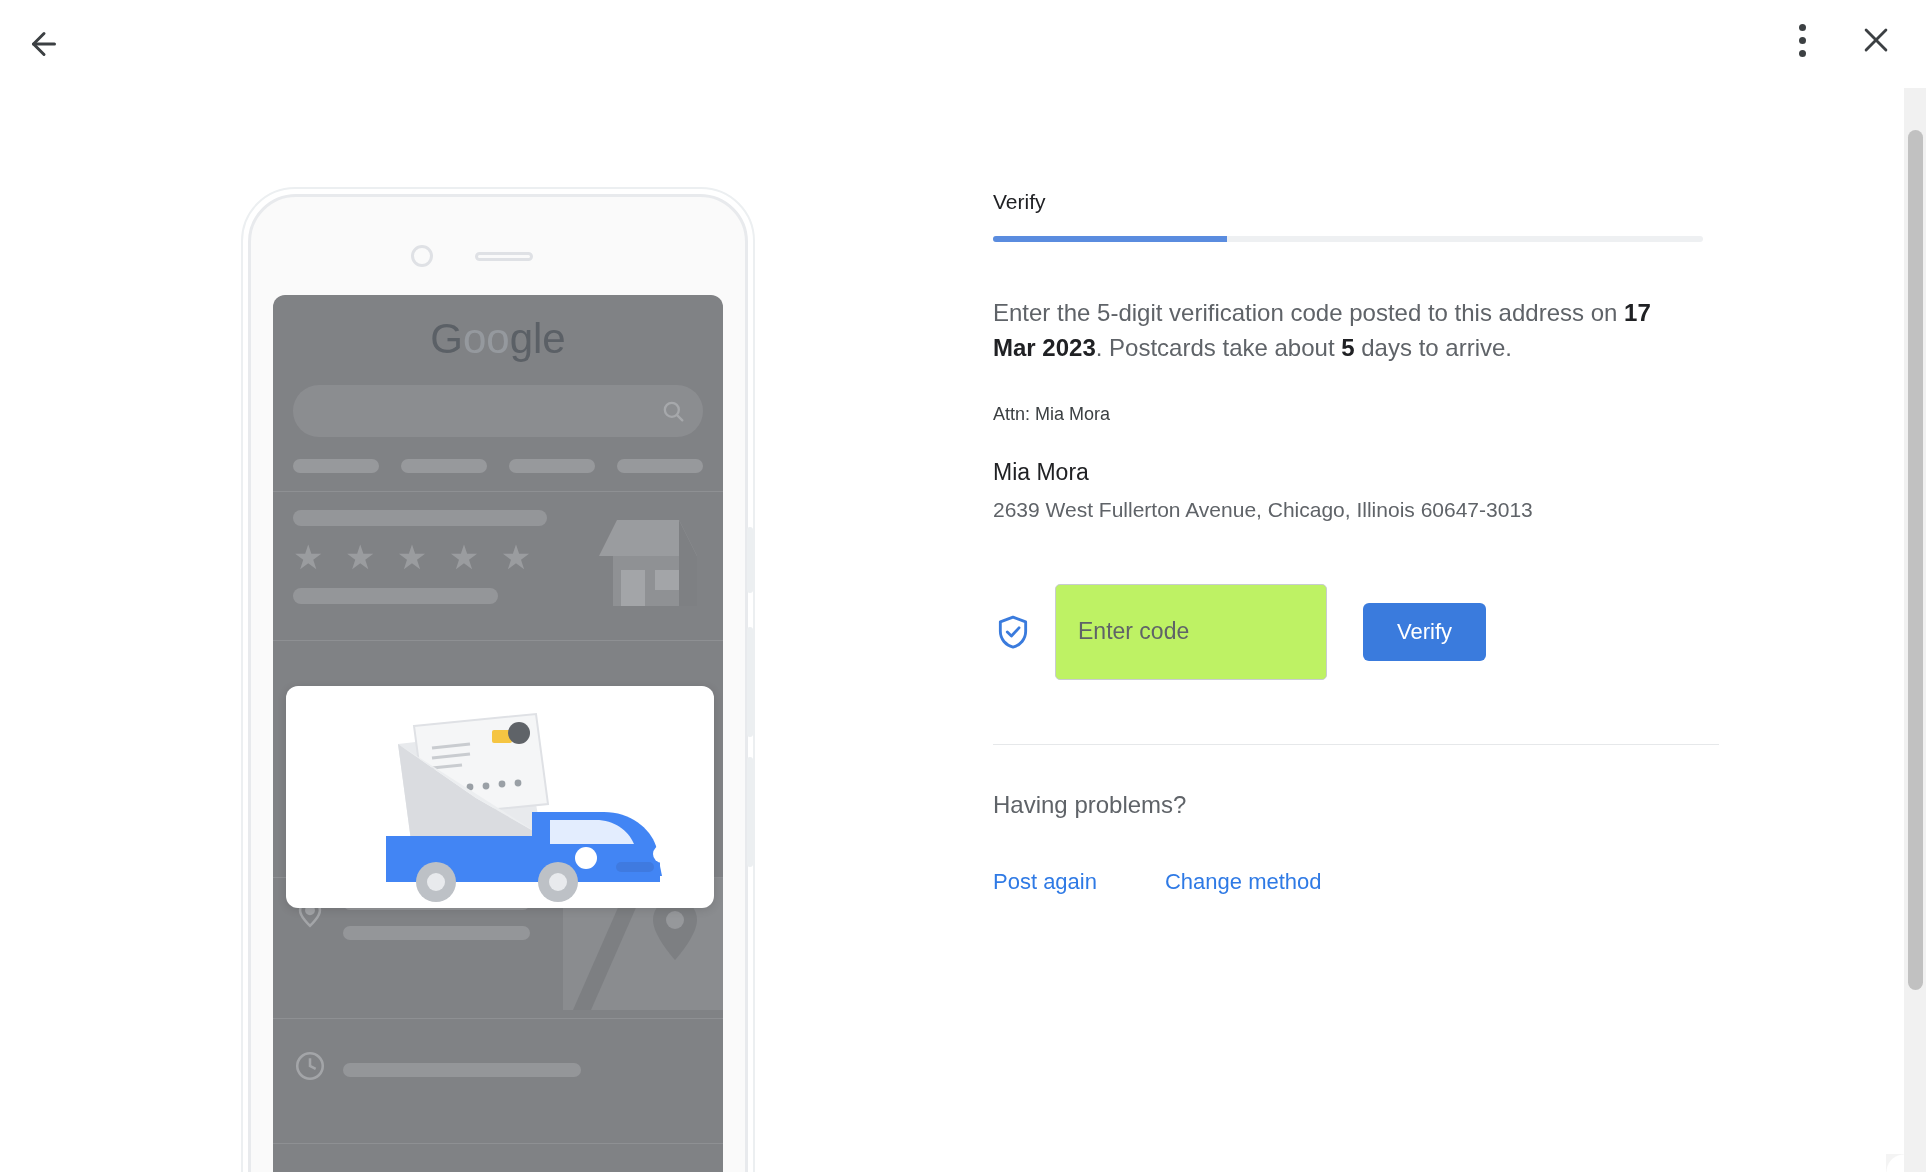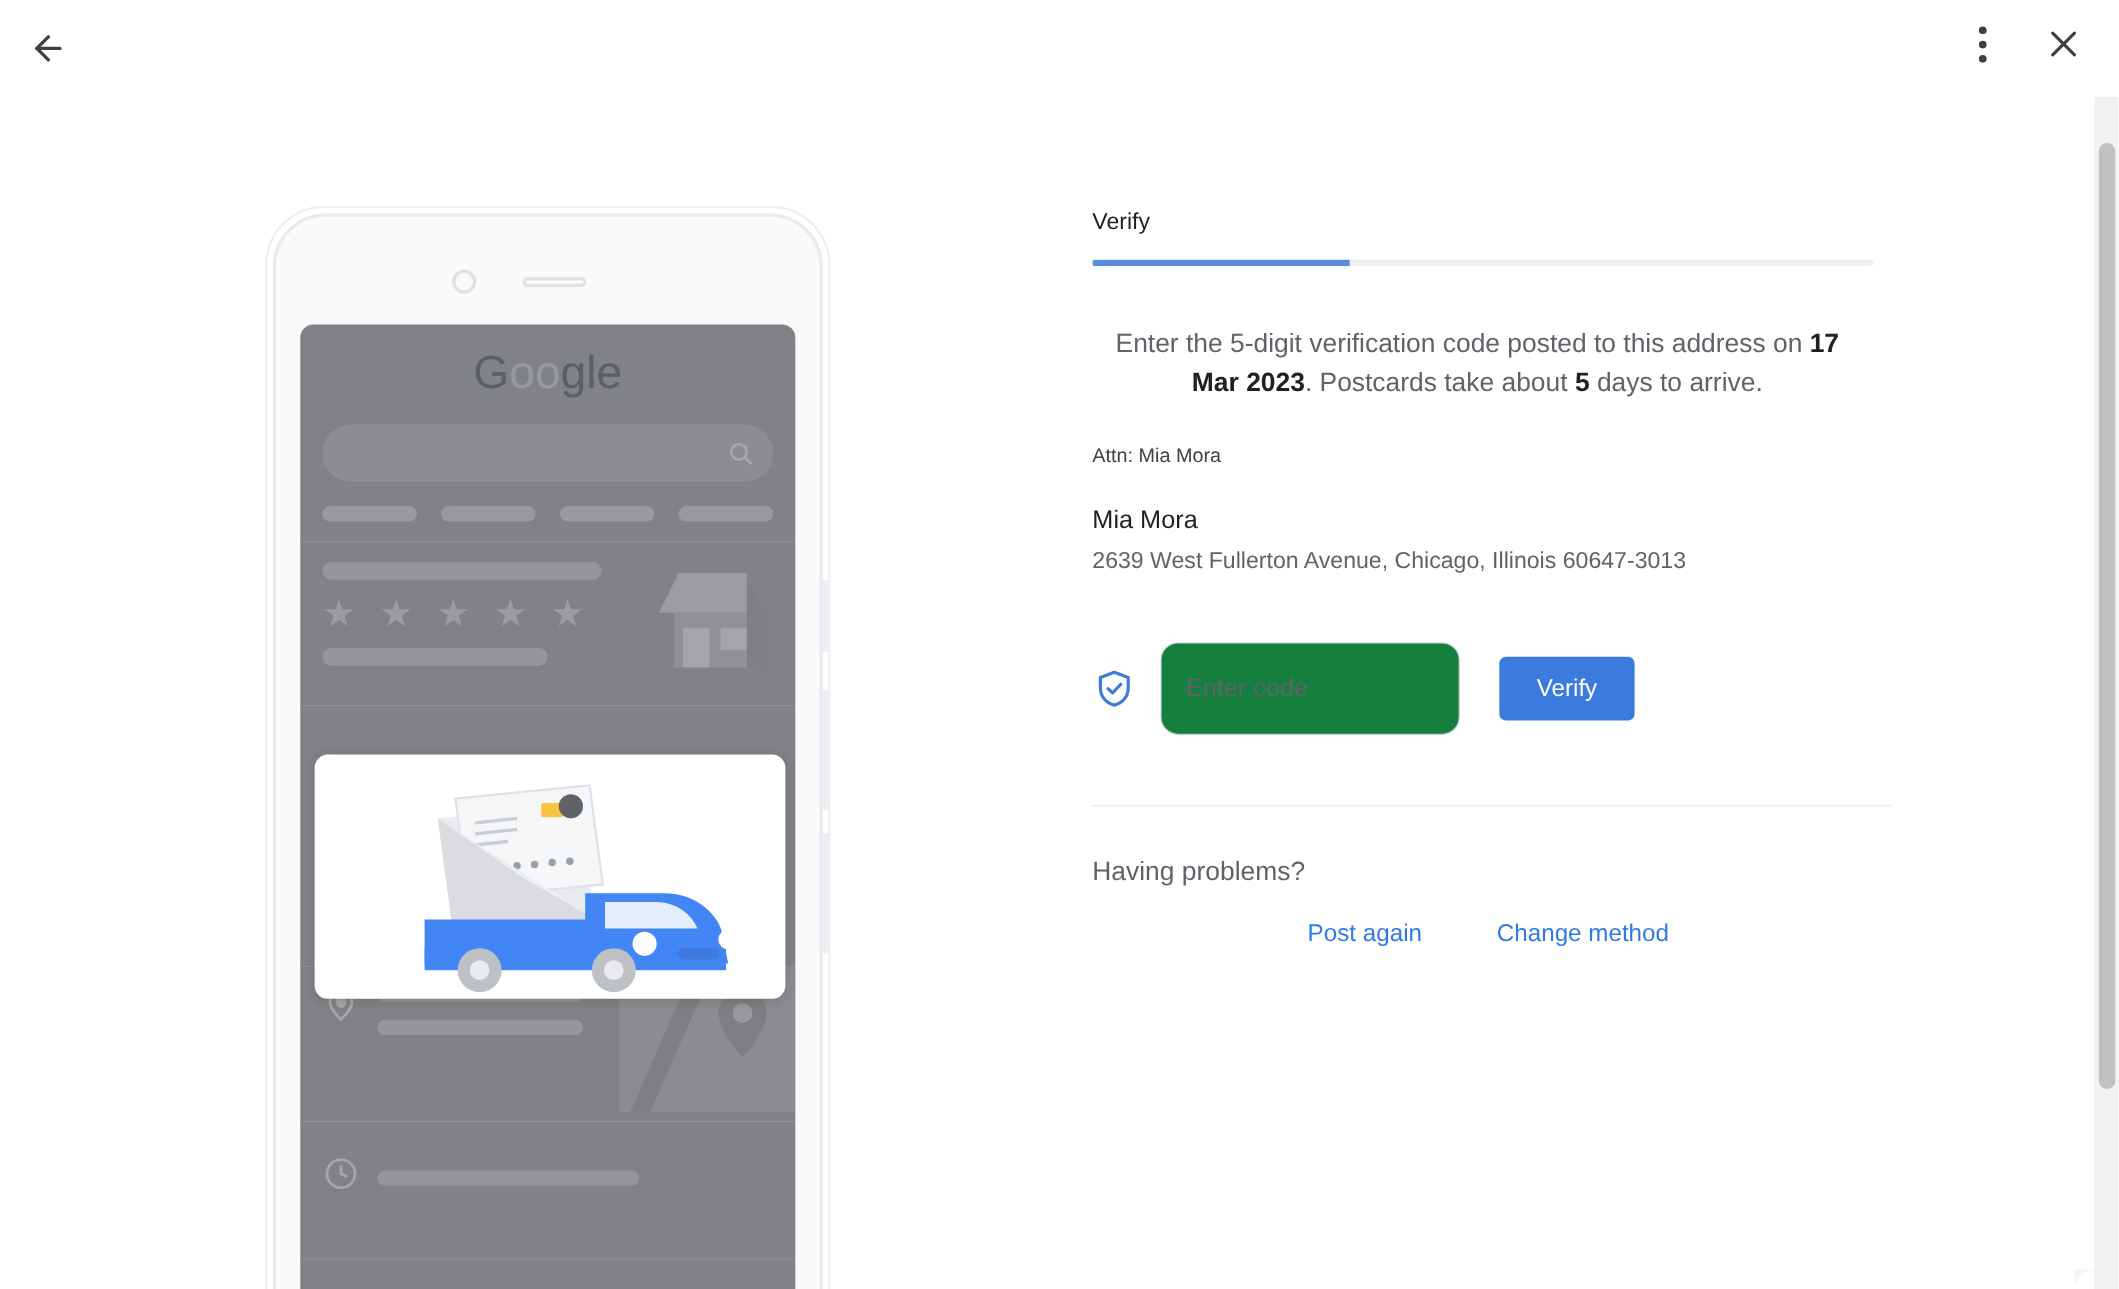--- a/index.html
+++ b/index.html
@@ -309,21 +309,20 @@
     margin: 88px 0 0 0;
     letter-spacing: -0.4px;
   }
 
   p.lede {
     font-size: 24px;
     line-height: 1.45;
     color: #5f6368;
     margin: 54px 0 0 0;
     max-width: 700px;
-    text-align: center;
   }
   p.lede b { color: #202124; font-weight: 700; }
 
   .attn {
     font-size: 18px;
     color: #3c4043;
     margin-top: 38px;
   }
   .addr-name {
     font-size: 23px;
@@ -339,29 +338,29 @@
 
   .code-row {
     display:flex;
     align-items:center;
     gap: 22px;
     margin-top: 62px;
   }
   .shield-wrap { width:40px; display:flex; justify-content:center; }
   .code-input {
     width: 272px;
-    height: 84px;
+    height: 96px;
     box-sizing:border-box;
     border: 1px solid #c8ccd0;
-    border-radius: 16px;
+    border-radius: 5px;
     padding: 0 22px;
     font-size: 23px;
     font-family: "Liberation Sans", sans-serif;
     color: #202124;
-    background:#15803d;
+    background:#bef264;
     outline:none;
   }
   .code-input::placeholder { color: #5f6368; }
   .verify-btn {
     margin-left: 14px;
     height: 58px;
     padding: 0 34px;
     background: #3a7bdd;
     color: #ffffff;
     font-size: 22px;
@@ -378,22 +377,21 @@
     width: 726px;
   }
   .help-title {
     font-size: 24px;
     color: #5f6368;
     margin-top: 46px;
   }
   .help-links {
     display:flex;
     gap: 68px;
-    margin-top: 28px;
-    justify-content: center;
+    margin-top: 50px;
   }
   .help-links a {
     font-size: 22px;
     color: #2f7ae5;
     text-decoration: none;
     cursor:pointer;
   }
 </style>
 </head>
 <body>

